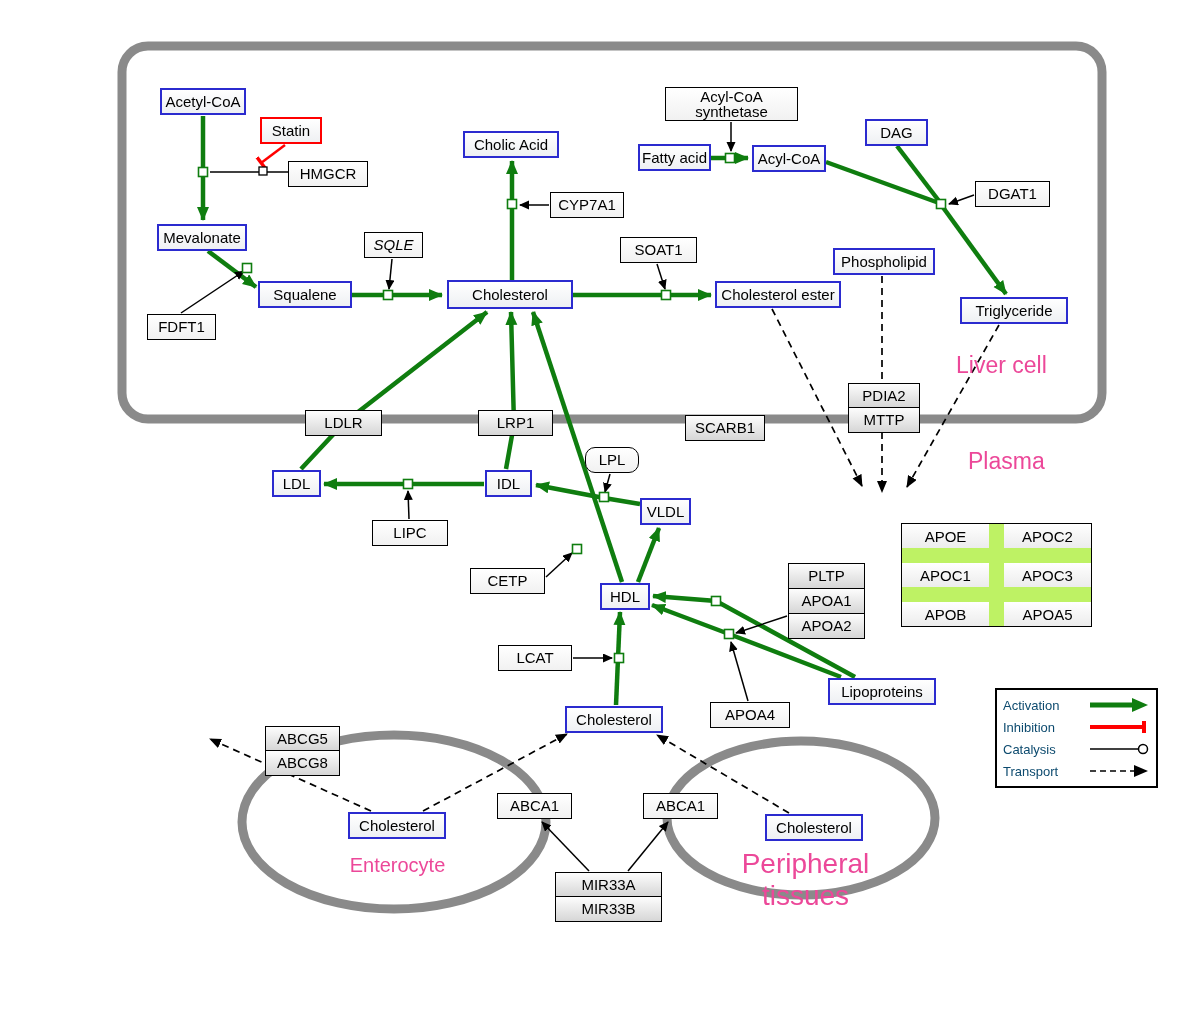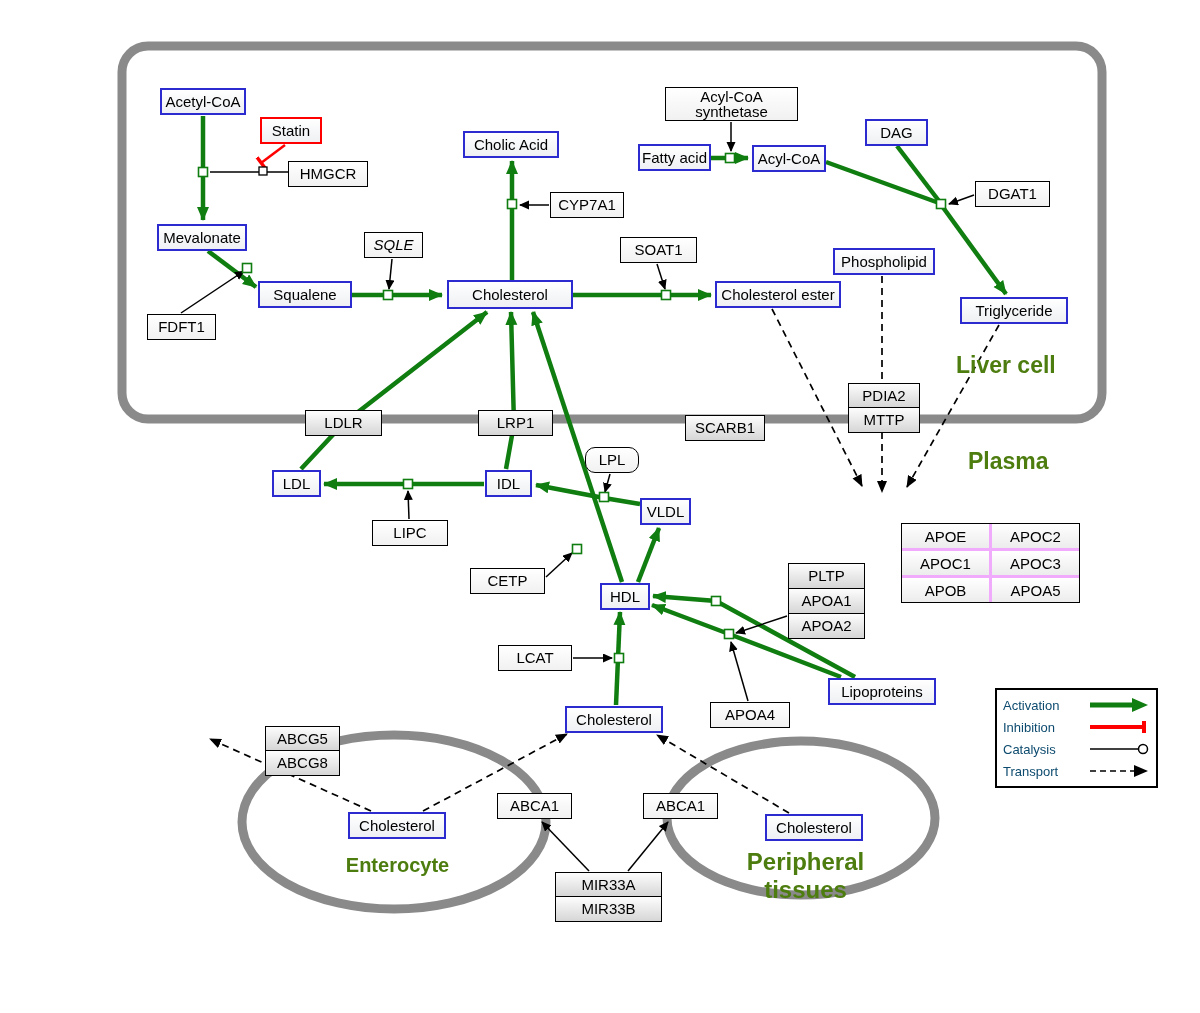--- a/index.html
+++ b/index.html
@@ -11,28 +11,28 @@
   #nodes-layer{position:absolute;left:0;top:0;width:1200px;height:1013px;pointer-events:none;}
   .node{
     position:absolute;display:flex;align-items:center;justify-content:center;
     text-align:center;font-size:15px;color:#000;box-sizing:border-box;
     background:linear-gradient(#ffffff,#eef0f3);line-height:1.02;pointer-events:auto;
   }
   .node.entity{border:2px solid #2b2bcf;}
   .node.enzyme{border:1px solid #000;background:linear-gradient(#ffffff,#f1f1f1);}
   .node.gradient{border:1px solid #000;background:linear-gradient(#fdfdfd,#d6d6d6);}
   .node.inhibitor{border:2px solid #ff0000;}
-  .region-label{position:absolute;font-weight:bold;color:#4d7c0f;pointer-events:none;}
+  .region-label{position:absolute;font-weight:normal;color:#ec4899;pointer-events:none;}
   .lbl-liver{left:956px;top:352px;font-size:23px;}
   .lbl-plasma{left:968px;top:448px;font-size:23px;}
   .lbl-enterocyte{left:330px;top:854px;width:135px;text-align:center;font-size:20px;}
-  .lbl-peripheral{left:703px;top:848px;width:205px;text-align:center;font-size:24px;}
+  .lbl-peripheral{left:703px;top:848px;width:205px;text-align:center;font-size:28px;}
   .apo-table{
     position:absolute;left:901px;top:523px;display:grid;
-    grid-template-columns:87px 87px;gap:3px;background:#f0abfc;border:1px solid #000;
+    grid-template-columns:87px 87px;gap:15px;background:#bef264;border:1px solid #000;
   }
   .apo-cell{
     background:linear-gradient(#ffffff,#ececec);height:24px;display:flex;
     align-items:center;justify-content:center;font-size:15px;
   }
   .legend{
     position:absolute;left:995px;top:688px;width:163px;height:100px;
     border:2px solid #000;background:#fff;box-sizing:border-box;
     display:flex;flex-direction:column;justify-content:space-around;padding:4px 6px;
   }

